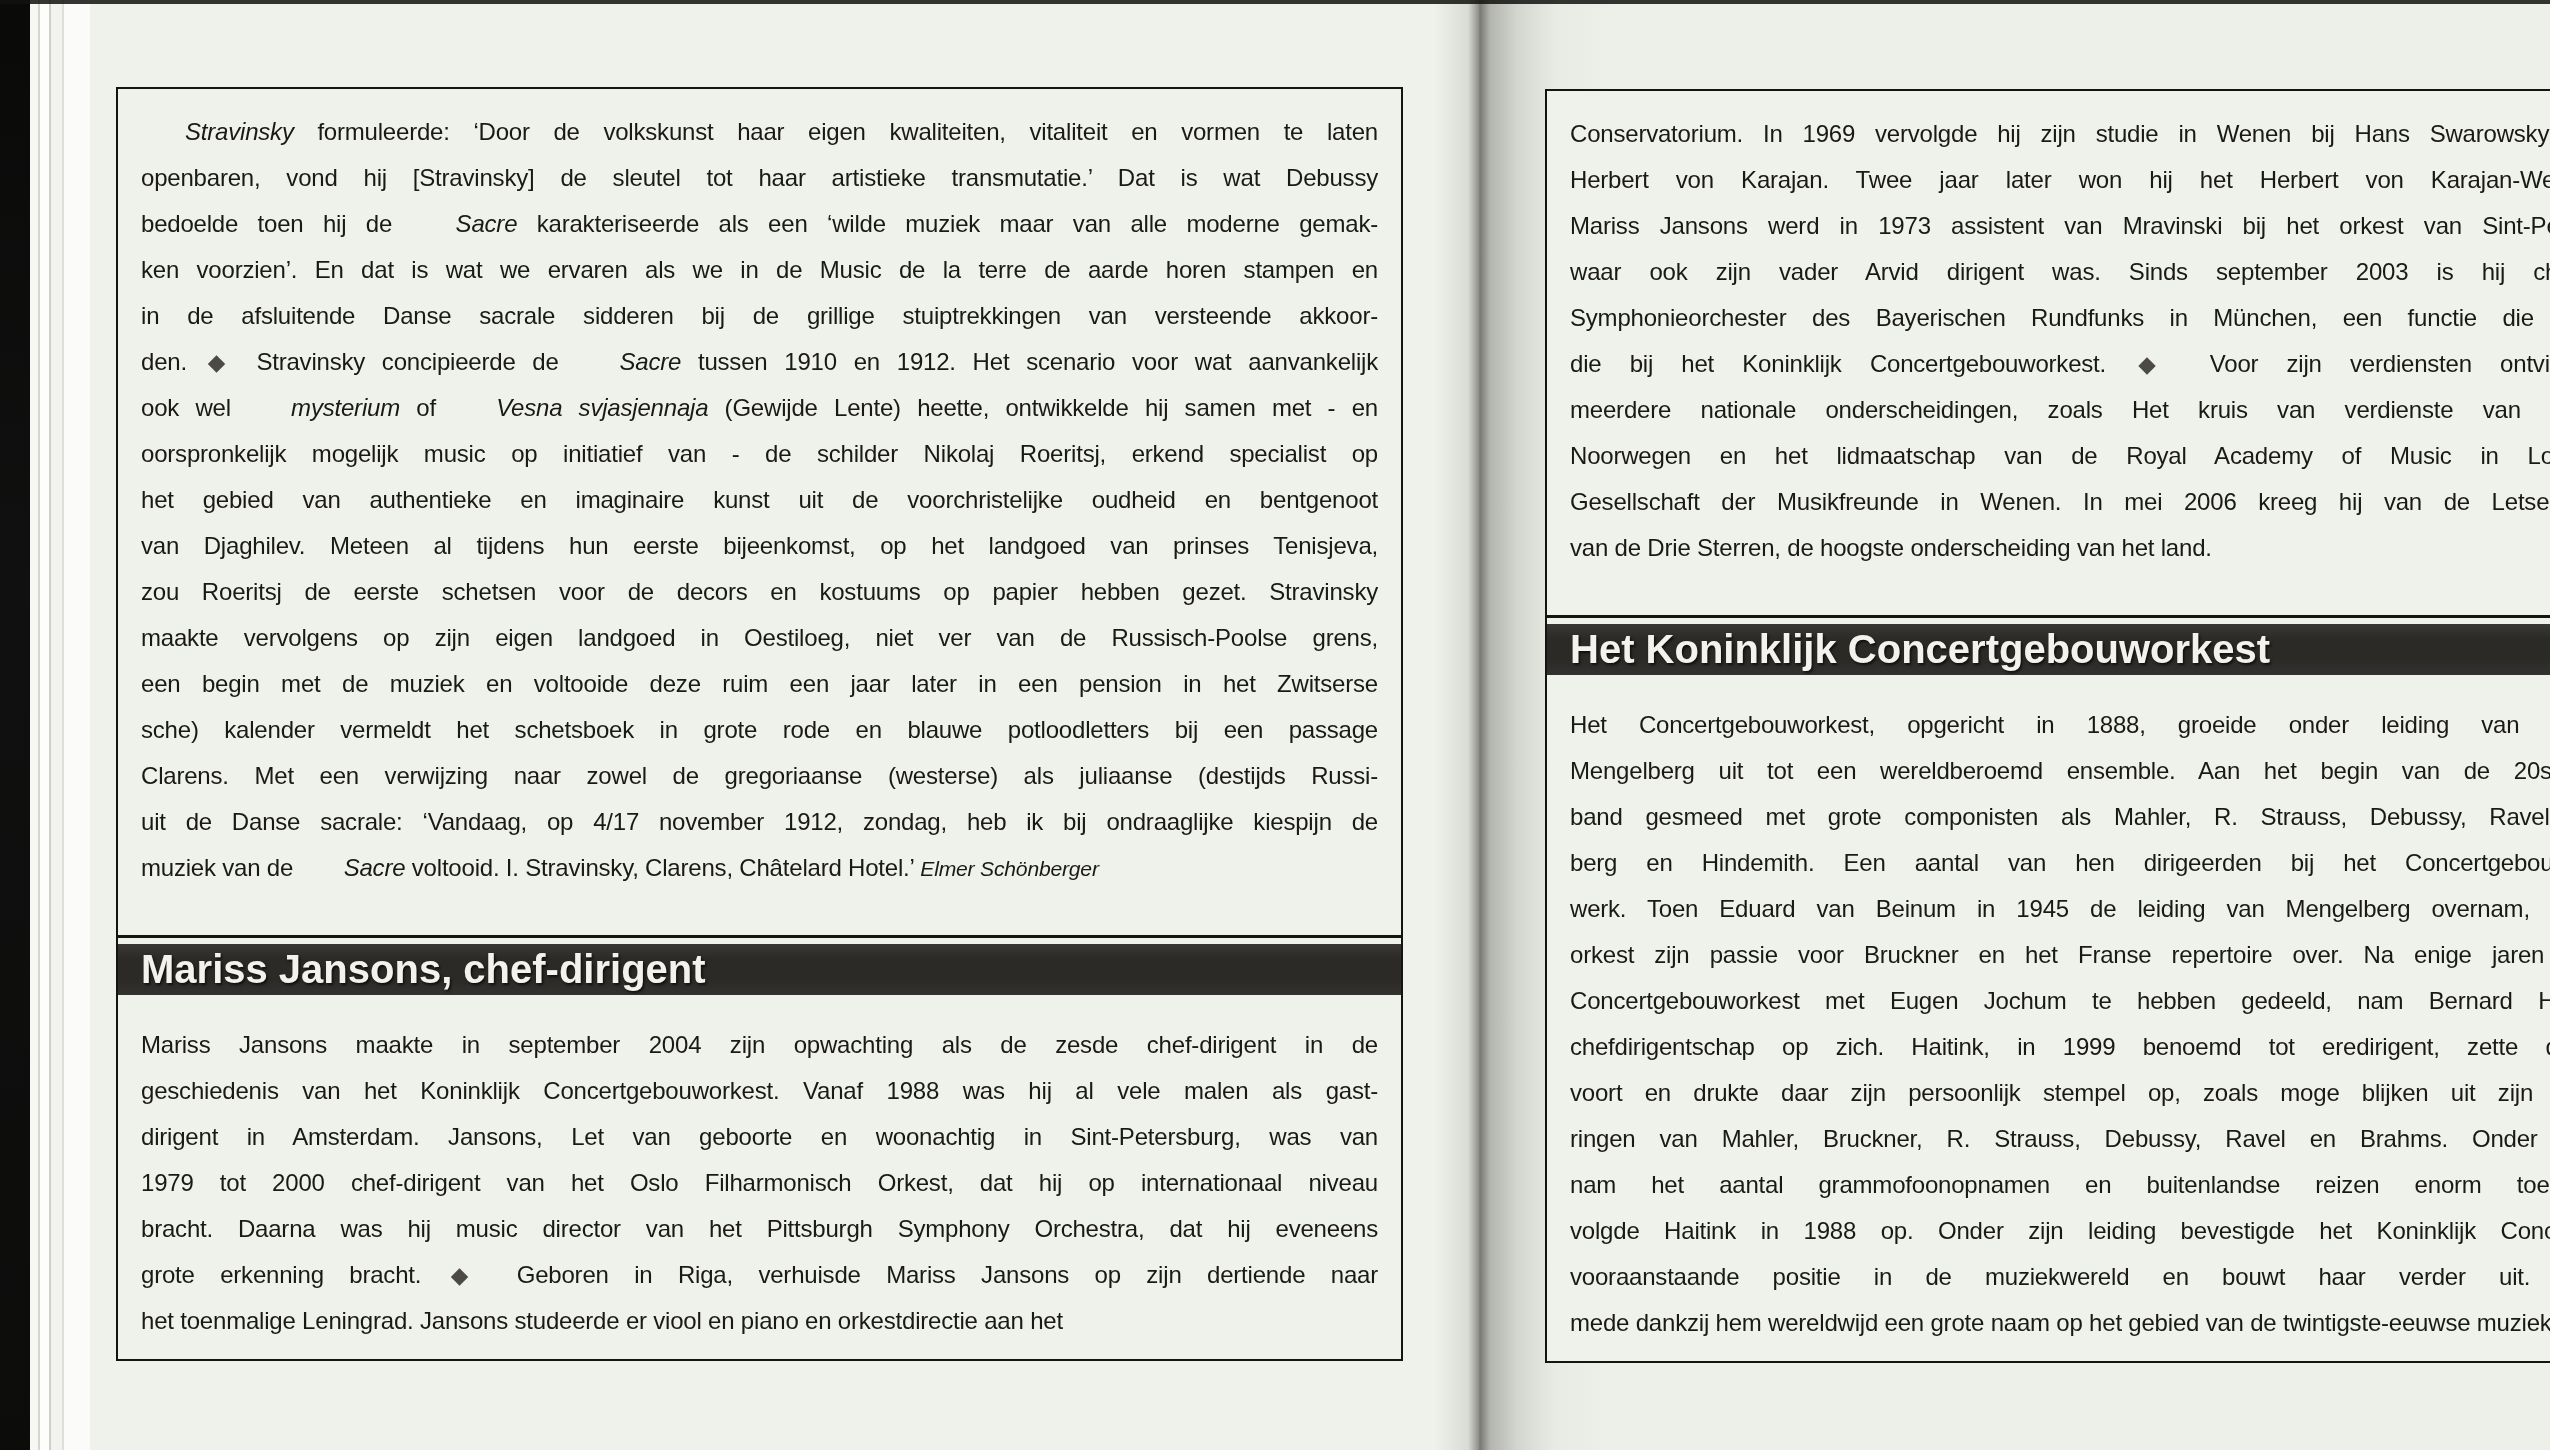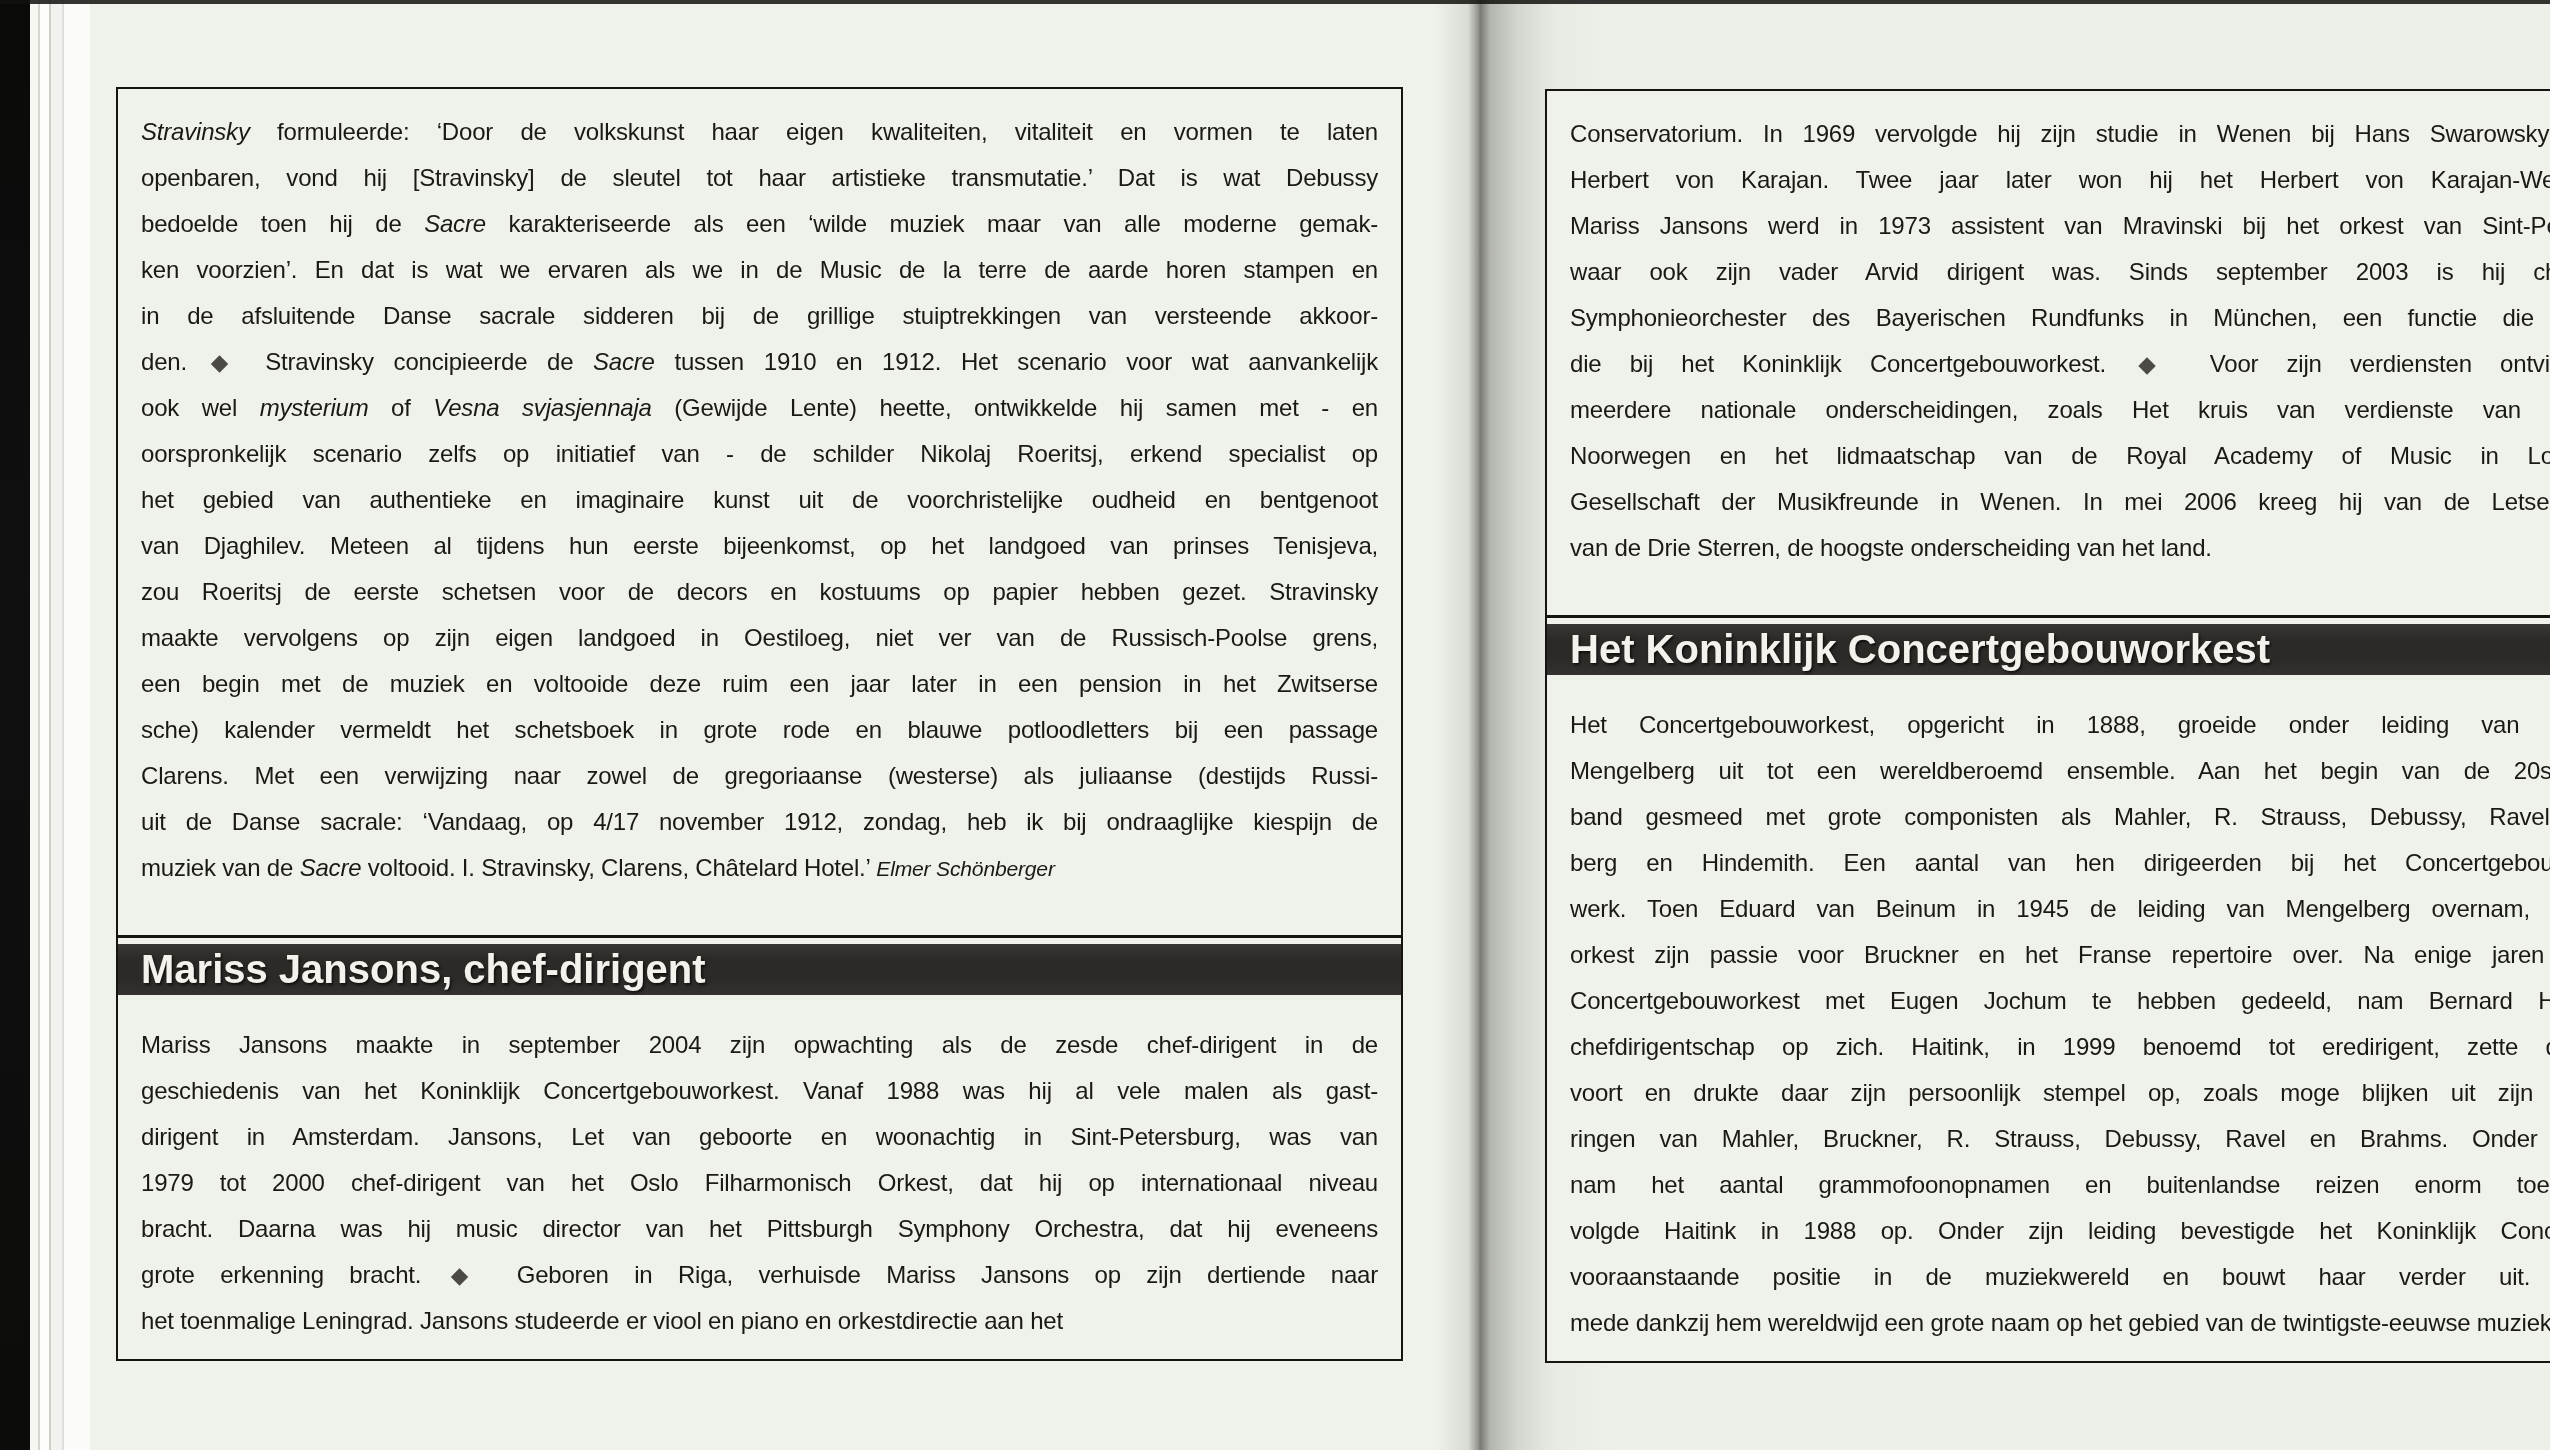--- a/index.html
+++ b/index.html
@@ -54,21 +54,21 @@
   #left-textbox  { left:116px;  top:87px; width:1287px; }
   #right-textbox { left:1545px; top:89px; width:1270px; }
 
   .para { font-size:24px; line-height:46px; letter-spacing:-0.2px; }
   .jline {
     height:46px; line-height:46px;
     text-align:justify; text-align-last:justify;
     overflow:visible; white-space:normal;
   }
   .para .jline:last-child { text-align-last:left; }
-  em { font-style:italic; }
+  em { font-style:italic;margin-left:44px; }
   .attribution { font-style:italic; font-size:0.88em; }
   .diamond { color:#4b4a45; font-size:0.95em; padding:0 4.1px; }
 
   .rule {
     height:2.6px; background:#151412;
     margin:44px -23px 6.1px -23px;
   }
   .section-bar {
     height:51px; margin:0 -23px;
     background:linear-gradient(180deg,#3a3834 0%,#2b2a27 30%,#2b2a27 70%,#343230 100%);
@@ -96,21 +96,21 @@
 
   <div class="textbox" id="left-textbox">
     <div class="para essay">
         <div class="jline"><em>Stravinsky</em> formuleerde: ‘Door de volkskunst haar eigen kwaliteiten, vitaliteit en vormen te laten</div>
         <div class="jline">openbaren, vond hij [Stravinsky] de sleutel tot haar artistieke transmutatie.’ Dat is wat Debussy</div>
         <div class="jline">bedoelde toen hij de <em>Sacre</em> karakteriseerde als een ‘wilde muziek maar van alle moderne gemak-</div>
         <div class="jline">ken voorzien’. En dat is wat we ervaren als we in de Music de la terre de aarde horen stampen en</div>
         <div class="jline">in de afsluitende Danse sacrale sidderen bij de grillige stuiptrekkingen van versteende akkoor-</div>
         <div class="jline">den. <span class="diamond">◆</span> Stravinsky concipieerde de <em>Sacre</em> tussen 1910 en 1912. Het scenario voor wat aanvankelijk</div>
         <div class="jline">ook wel <em>mysterium</em> of <em>Vesna svjasjennaja</em> (Gewijde Lente) heette, ontwikkelde hij samen met - en</div>
-        <div class="jline">oorspronkelijk scenario zelfs op initiatief van - de schilder Nikolaj Roeritsj, erkend specialist op</div>
+        <div class="jline">oorspronkelijk mogelijk music op initiatief van - de schilder Nikolaj Roeritsj, erkend specialist op</div>
         <div class="jline">het gebied van authentieke en imaginaire kunst uit de voorchristelijke oudheid en bentgenoot</div>
         <div class="jline">van Djaghilev. Meteen al tijdens hun eerste bijeenkomst, op het landgoed van prinses Tenisjeva,</div>
         <div class="jline">zou Roeritsj de eerste schetsen voor de decors en kostuums op papier hebben gezet. Stravinsky</div>
         <div class="jline">maakte vervolgens op zijn eigen landgoed in Oestiloeg, niet ver van de Russisch-Poolse grens,</div>
         <div class="jline">een begin met de muziek en voltooide deze ruim een jaar later in een pension in het Zwitserse</div>
         <div class="jline">sche) kalender vermeldt het schetsboek in grote rode en blauwe potloodletters bij een passage</div>
         <div class="jline">Clarens. Met een verwijzing naar zowel de gregoriaanse (westerse) als juliaanse (destijds Russi-</div>
         <div class="jline">uit de Danse sacrale: ‘Vandaag, op 4/17 november 1912, zondag, heb ik bij ondraaglijke kiespijn de</div>
         <div class="jline">muziek van de <em>Sacre</em> voltooid. I. Stravinsky, Clarens, Châtelard Hotel.’  <span class="attribution">Elmer Schönberger</span></div>
       </div>

